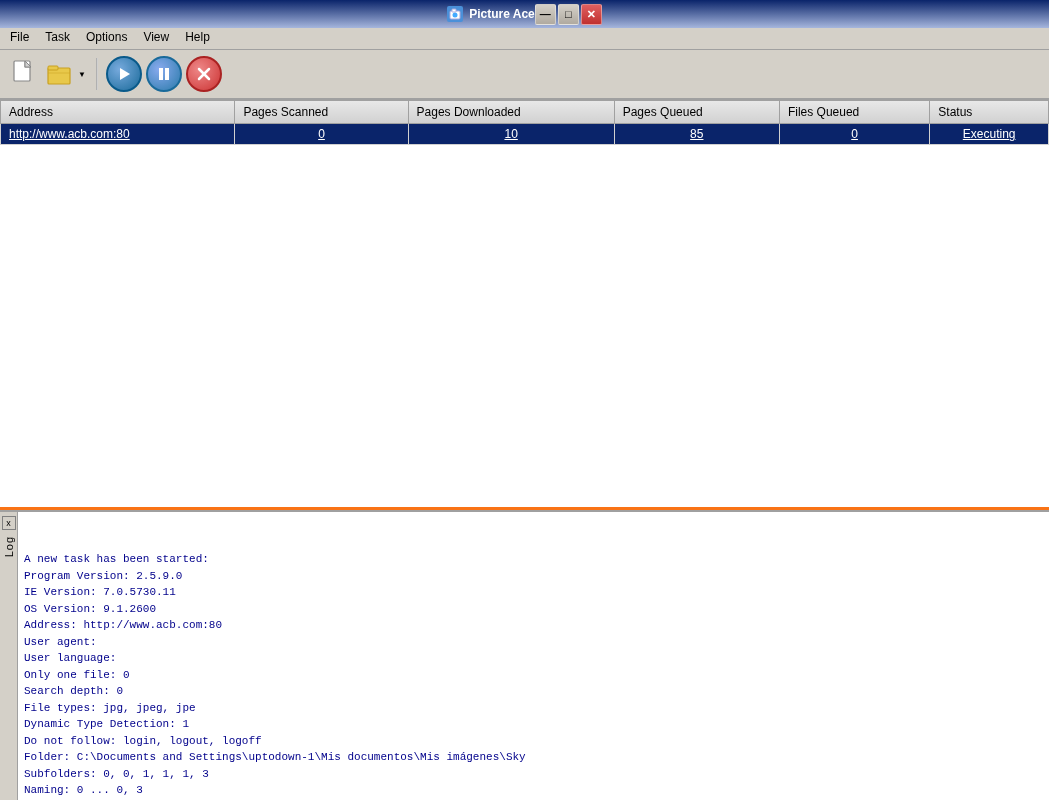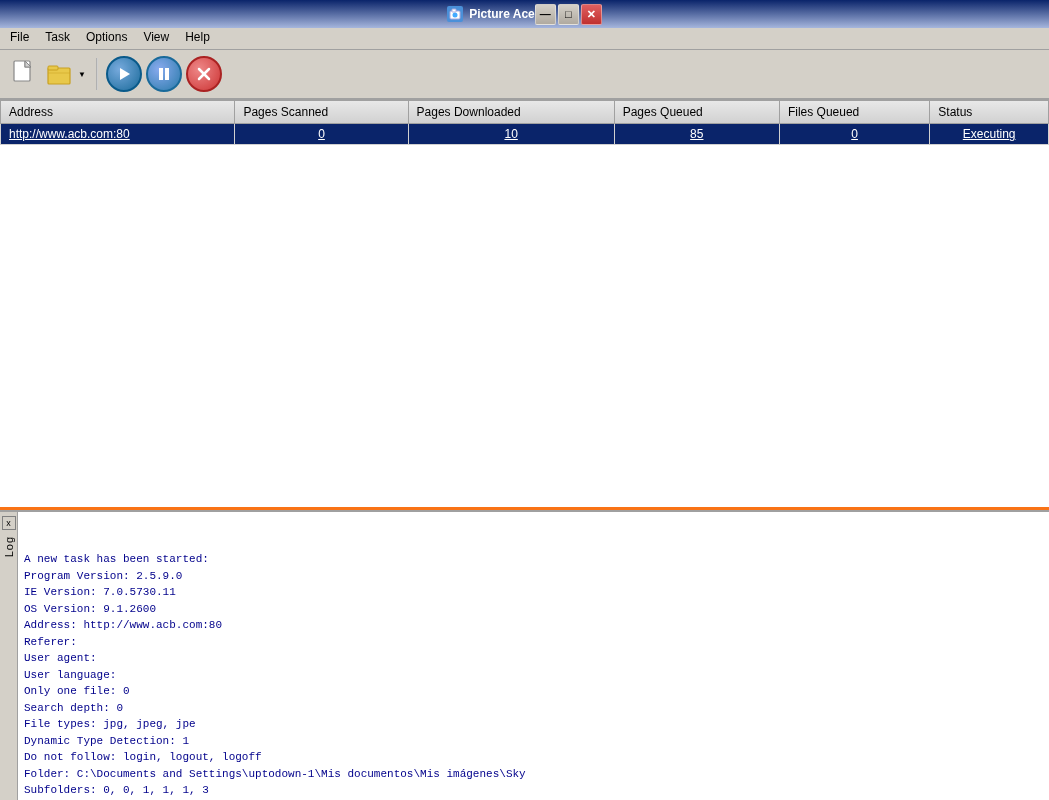--- a/index.html
+++ b/index.html
@@ -345,21 +345,20 @@
     <div class="log-sidebar">
       <div class="log-close-btn">x</div>
       <div class="log-label-vertical">Log</div>
     </div>
     <div class="log-content" id="log-content">
     <div>A new task has been started:</div>
         <div>Program Version: 2.5.9.0</div>
         <div>IE Version: 7.0.5730.11</div>
         <div>OS Version: 9.1.2600</div>
         <div>Address: http://www.acb.com:80</div>
-        <div>Referer:</div>
         <div>User agent:</div>
         <div>User language:</div>
         <div>Only one file: 0</div>
         <div>Search depth: 0</div>
         <div>File types: jpg, jpeg, jpe</div>
         <div>Dynamic Type Detection: 1</div>
         <div>Do not follow: login, logout, logoff</div>
         <div>Folder: C:\Documents and Settings\uptodown-1\Mis documentos\Mis imágenes\Sky</div>
         <div>Subfolders: 0, 0, 1, 1, 1, 3</div>
         <div>Naming: 0 ... 0, 3</div>

